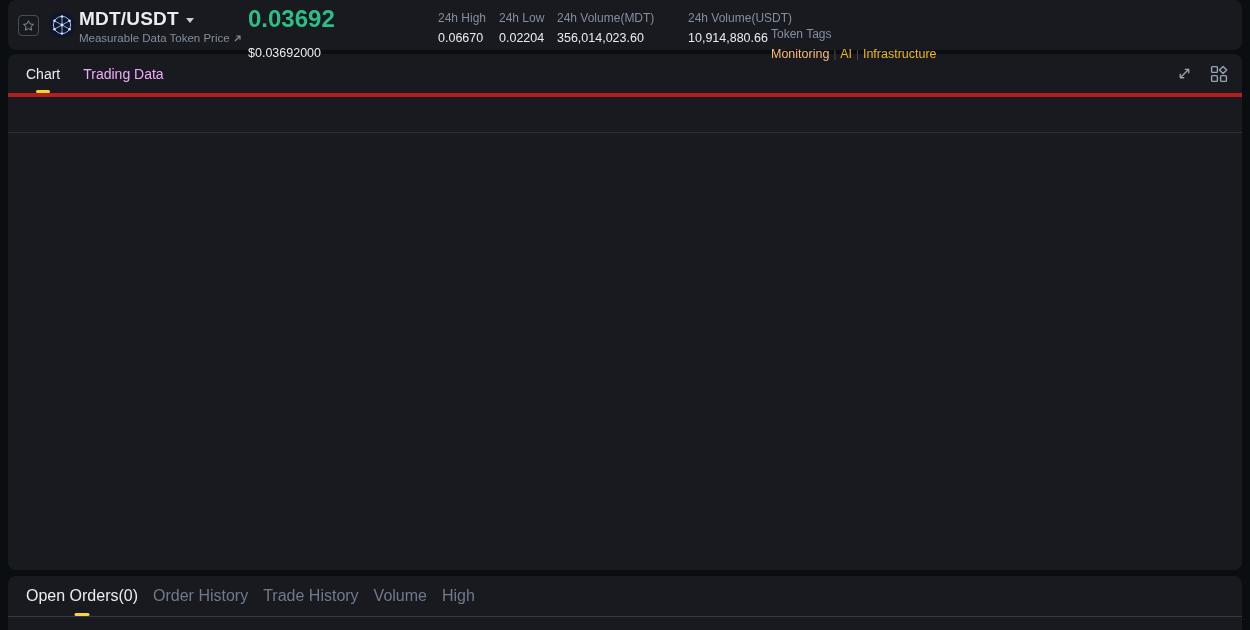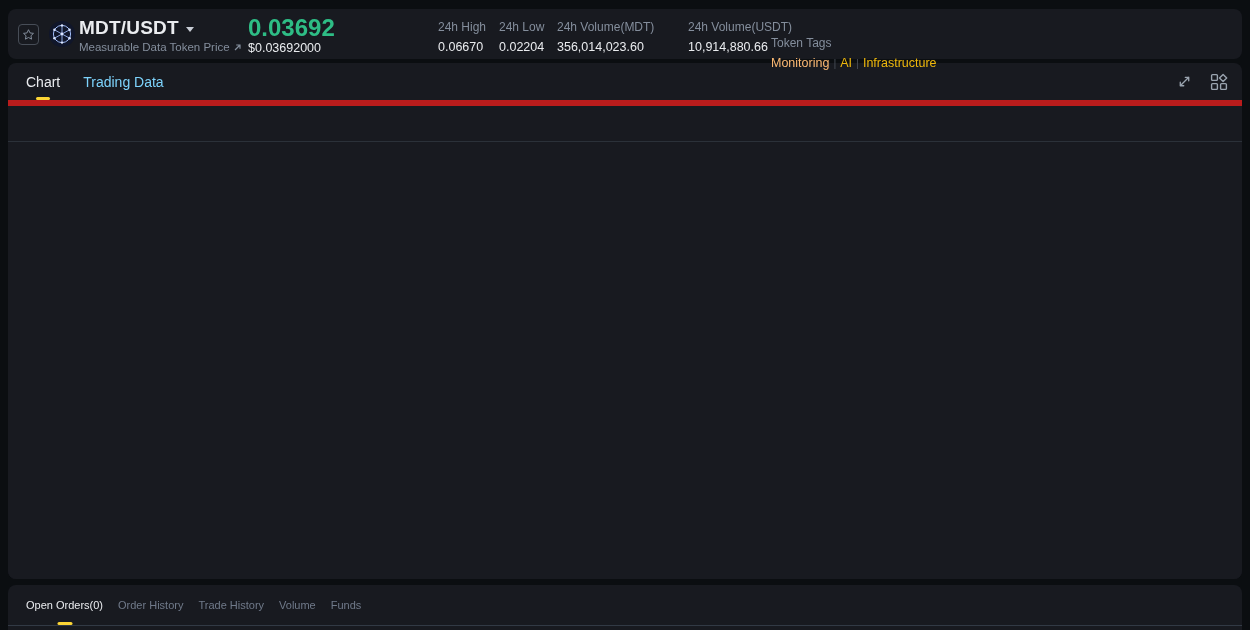--- a/index.html
+++ b/index.html
@@ -1,72 +1,72 @@
 <!DOCTYPE html>
 <html><head>
 <meta charset="utf-8">
 <style>
   * { margin:0; padding:0; box-sizing:border-box; }
   html,body { width:1250px; height:630px; overflow:hidden; background:#0b0e11;
               font-family:"Liberation Sans", sans-serif; }
-  .page { width:1250px; height:630px; background:#0b0e11; padding:9px 8px 0; display:flex; flex-direction:column; }
+  .page { width:1250px; height:630px; background:#0b0e11; padding:0 8px 0; display:flex; flex-direction:column; }
 
   
   .header-card { position:relative; height:50px; flex:0 0 50px; background:#181a20; border-radius:8px; }
   .fav-btn { position:absolute; left:10px; top:15px; width:21px; height:21px; border:1px solid #474d57;
              border-radius:4px; background:transparent; display:flex; align-items:center; justify-content:center; cursor:pointer; }
   .coin-logo { position:absolute; left:41px; top:12px; width:26px; height:26px; }
   .pair-block { position:absolute; left:71px; top:8px; }
   .pair-row { display:flex; align-items:center; gap:7px; }
   .pair-name { font-size:19px; font-weight:700; color:#eaecef; letter-spacing:.2px; }
   .caret-down { width:0; height:0; border-left:4px solid transparent; border-right:4px solid transparent;
                 border-top:5px solid #c9ced6; margin-top:2px; }
   .subtitle-row { display:flex; align-items:center; gap:3px; margin-top:2px; }
   .subtitle { font-size:11.5px; color:#848e9c; }
 
   .price-block { position:absolute; left:240px; top:7px; }
   .price-big { font-size:24px; font-weight:700; color:#2ebd85; line-height:23px; }
-  .price-fiat { font-size:12.5px; color:#eaecef; margin-top:2px; }
+  .price-fiat { font-size:12.5px; color:#eaecef; margin-top:16px; }
 
   .hstat { position:absolute; top:11px; white-space:nowrap; }
   .hstat .lab { display:block; font-size:12px; color:#848e9c; line-height:14px; }
   .hstat .val { display:block; font-size:12.5px; color:#eaecef; line-height:15px; margin-top:6px; }
   .hstat .val.up { color:#2ebd85; }
   .pos-chg    { left:327px; }
   .pos-high   { left:430px; }
   .pos-low    { left:491px; }
   .pos-volmdt { left:549px; }
   .pos-volusdt{ left:654px;margin-left:26px; }
   .pos-tags   { left:763px;margin-top:16px; }
   .tag { font-size:12.5px; cursor:pointer; }
   .tag-red { color:#fdba74; }
   .tag-yellow { color:#f0b90b; }
   .tag-sep { color:#474d57; font-size:11px; margin:0 4px; }
 
   
   .chart-card { flex:0 0 516px; margin-top:4px; background:#181a20; border-radius:8px;
                 display:flex; flex-direction:column; overflow:hidden; }
   .tabbar { height:43px; flex:0 0 43px; display:flex; align-items:center; padding:0 14px 0 18px;
-            border-bottom:6px solid #b91c1c; }
+            border-bottom:4px solid #b91c1c; }
   .tabs { display:flex; gap:23px; height:100%; align-items:center; }
-  .tab { position:relative; height:100%; display:flex; align-items:center; font-size:14px; color:#7dd3fc; cursor:pointer; }
+  .tab { position:relative; height:100%; display:flex; align-items:center; font-size:14px; color:#f0abfc; cursor:pointer; }
   .tab.active { color:#eaecef; font-weight:500; }
   .tab.active::after { content:""; position:absolute; bottom:0; left:50%; transform:translateX(-50%);
                        width:14px; height:3px; border-radius:2px; background:#fcd535; }
   .tabbar-icons { margin-left:auto; display:flex; align-items:center; gap:18px; }
   .icon-btn { background:none; border:none; cursor:pointer; display:flex; align-items:center; padding:0; }
   .chart-toolbar-strip { height:36px; flex:0 0 36px; border-bottom:1px solid #2b3139; }
   .chart-area { flex:1; background:#181a20; }
 
   
   .orders-card { flex:1; margin-top:6px; background:#181a20; border-radius:8px 8px 0 0;
                  display:flex; flex-direction:column; overflow:hidden; }
   .tabbar2 { height:41px; flex:0 0 41px; display:flex; align-items:center; gap:15px; padding:0 18px;
              border-bottom:1px solid #323a45; }
-  .tab2 { position:relative; height:100%; display:flex; align-items:center; font-size:11px; color:#707a8a; cursor:pointer; }
+  .tab2 { position:relative; height:100%; display:flex; align-items:center; font-size:16px; color:#707a8a; cursor:pointer; }
   .tab2.active { color:#eaecef; font-weight:500; }
   .tab2.active::after { content:""; position:absolute; bottom:0; left:50%; transform:translateX(-50%);
                         width:15px; height:3px; border-radius:2px; background:#fcd535; }
 </style>
 </head>
 <body>
 
 <div class="page">
 
   <header class="header-card">
@@ -172,17 +172,17 @@
     <div class="chart-toolbar-strip"></div>
     <div class="chart-area"></div>
   </main>
 
   <section class="orders-card">
     <div class="tabbar2">
       <div class="tab2 active">Open Orders(0)</div>
       <div class="tab2">Order History</div>
       <div class="tab2">Trade History</div>
       <div class="tab2">Volume</div>
-      <div class="tab2">Funds</div>
+      <div class="tab2">High</div>
     </div>
   </section>
 
 </div>
 
 </body></html>

